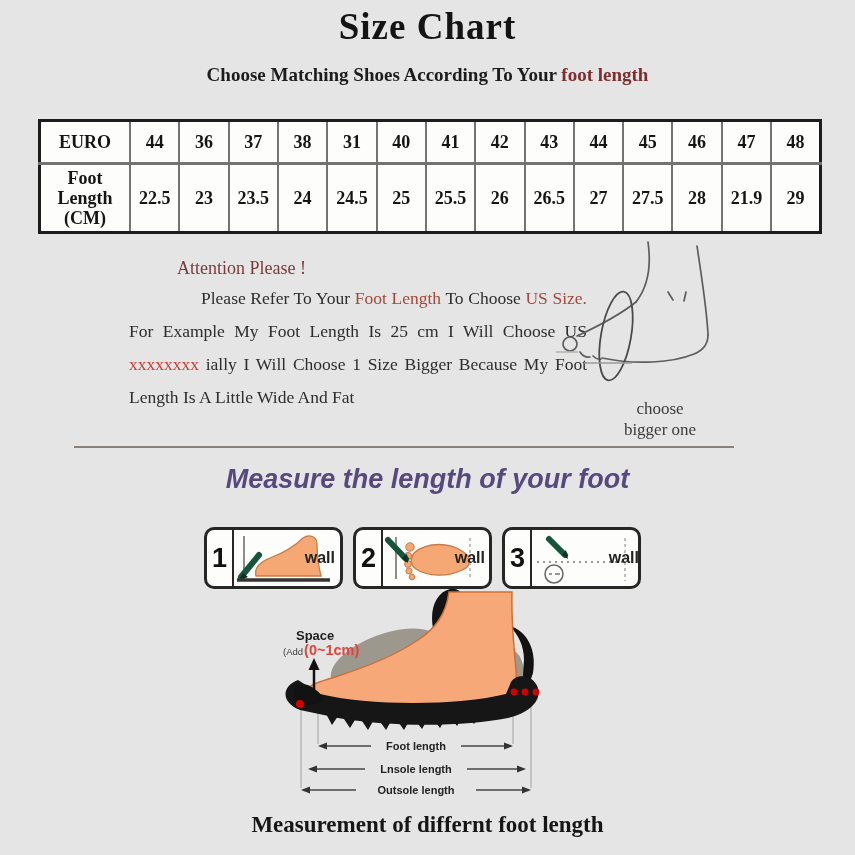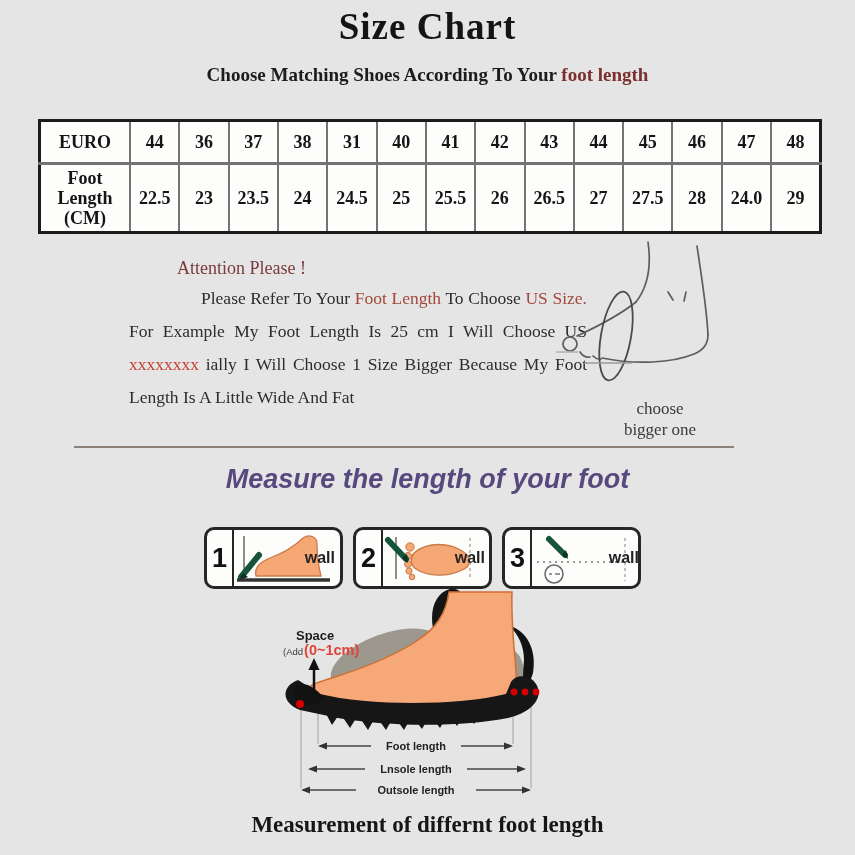--- a/index.html
+++ b/index.html
@@ -100,21 +100,21 @@
           <td>23.5</td>
           <td>24</td>
           <td>24.5</td>
           <td>25</td>
           <td>25.5</td>
           <td>26</td>
           <td>26.5</td>
           <td>27</td>
           <td>27.5</td>
           <td>28</td>
-          <td>24.0</td>
+          <td>21.9</td>
           <td>29</td>
         </tr>
       </tbody>
   </table>
 
   <div class="attn-head">Attention Please !</div>
   <div class="attn-body"><span>Please Refer To Your </span><span class="seg-red">Foot Length</span><span> To Choose </span><span class="seg-red">US Size.</span><span> For Example My Foot Length Is 25 cm I Will Choose US </span><span class="seg-x">xxxxxxxx</span><span> ially I Will Choose 1 Size Bigger Because My Foot Length Is A Little Wide And Fat</span></div>
 
   <svg class="foot-sketch" width="178" height="178" viewBox="0 0 178 178">
     <g fill="none" stroke="#5d5d5d" stroke-width="1.7" stroke-linecap="round">

